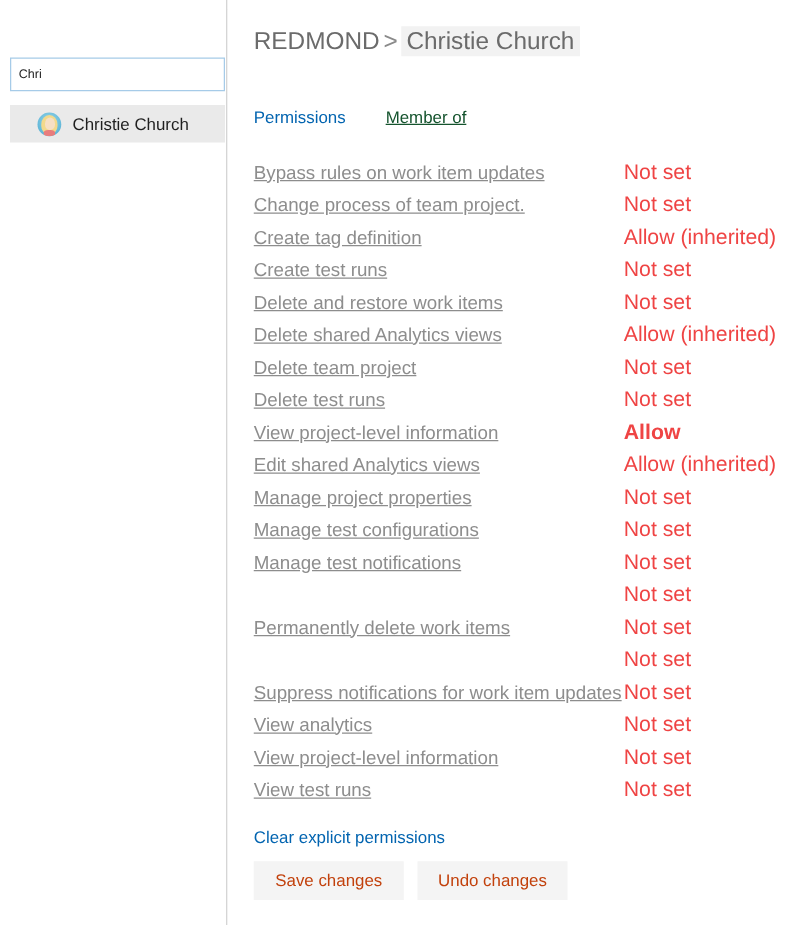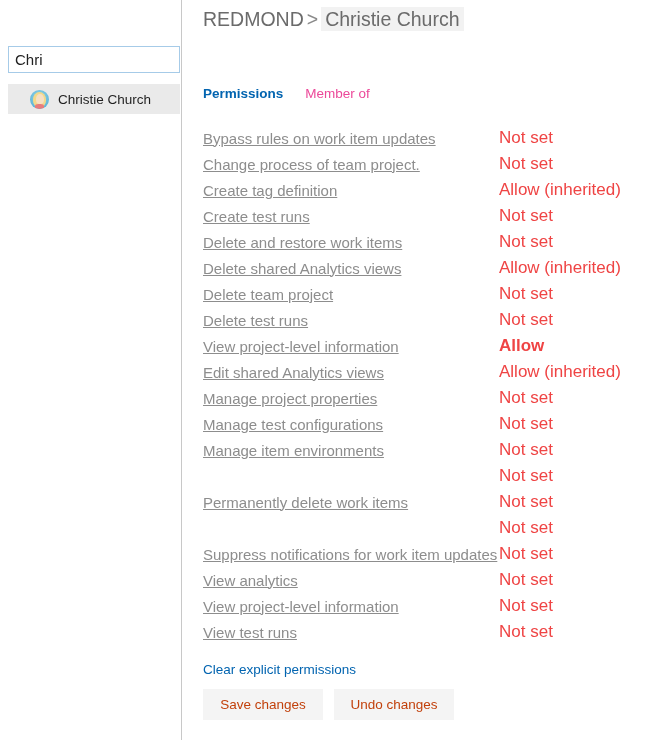--- a/index.html
+++ b/index.html
@@ -61,21 +61,21 @@
   }
 
   #search-input {
     position: absolute;
     left: 8px; top: 46px;
     width: 172px; height: 27px;
     box-sizing: border-box;
     border: 1px solid #a6cbe8;
     background: #ffffff;
     font-family: "Liberation Sans", sans-serif;
-    font-size: 15px;
+    font-size: 10px;
     color: #222222;
     padding: 0 6px;
     outline: none;
   }
 
   #group-list {
     position: absolute;
     left: 0; top: 84px;
     width: 181px;
   }
@@ -132,21 +132,21 @@
   
   #main {
     position: absolute;
     left: 182px; top: 0;
     width: 467px; height: 740px;
     background: #ffffff;
   }
 
   #breadcrumb {
     position: absolute;
-    left: 21px; top: 8px;
+    left: 21px; top: 22px;
     font-size: 19.5px;
     color: #6b6b6b;
     white-space: nowrap;
     font-weight: 400;
   }
   #breadcrumb .crumb-sep { color: #8a8a8a; padding: 0 3px; }
   #breadcrumb .crumb-current {
     background: #f2f2f2;
     padding: 1px 4px;
     color: #6b6b6b;
@@ -156,22 +156,22 @@
     position: absolute;
     left: 21px; top: 86px;
     display: flex;
     align-items: baseline;
   }
   .tab {
     font-size: 13.5px;
     cursor: pointer;
     white-space: nowrap;
   }
-  .tab.active { color: #0264b0; font-weight: bold; margin-right: 22px; }
-  .tab.inactive { color: #ec4899; }
+  .tab.active { color: #0264b0; font-weight: normal; margin-right: 32px; }
+  .tab.inactive { color: #14532d; text-decoration: underline; }
 
   
   #permission-list {
     position: absolute;
     left: 0; top: 125px;
     width: 467px;
   }
   .perm-row {
     position: relative;
     height: 26px;
@@ -301,21 +301,21 @@
       </div>
       <div class="perm-row">
         <span class="perm-name">Manage project properties</span>
         <span class="perm-value">Not set</span>
       </div>
       <div class="perm-row">
         <span class="perm-name">Manage test configurations</span>
         <span class="perm-value">Not set</span>
       </div>
       <div class="perm-row">
-        <span class="perm-name">Manage item environments</span>
+        <span class="perm-name">Manage test notifications</span>
         <span class="perm-value">Not set</span>
       </div>
       <div class="perm-row">
         <span class="perm-value">Not set</span>
       </div>
       <div class="perm-row">
         <span class="perm-name">Permanently delete work items</span>
         <span class="perm-value">Not set</span>
       </div>
       <div class="perm-row">

